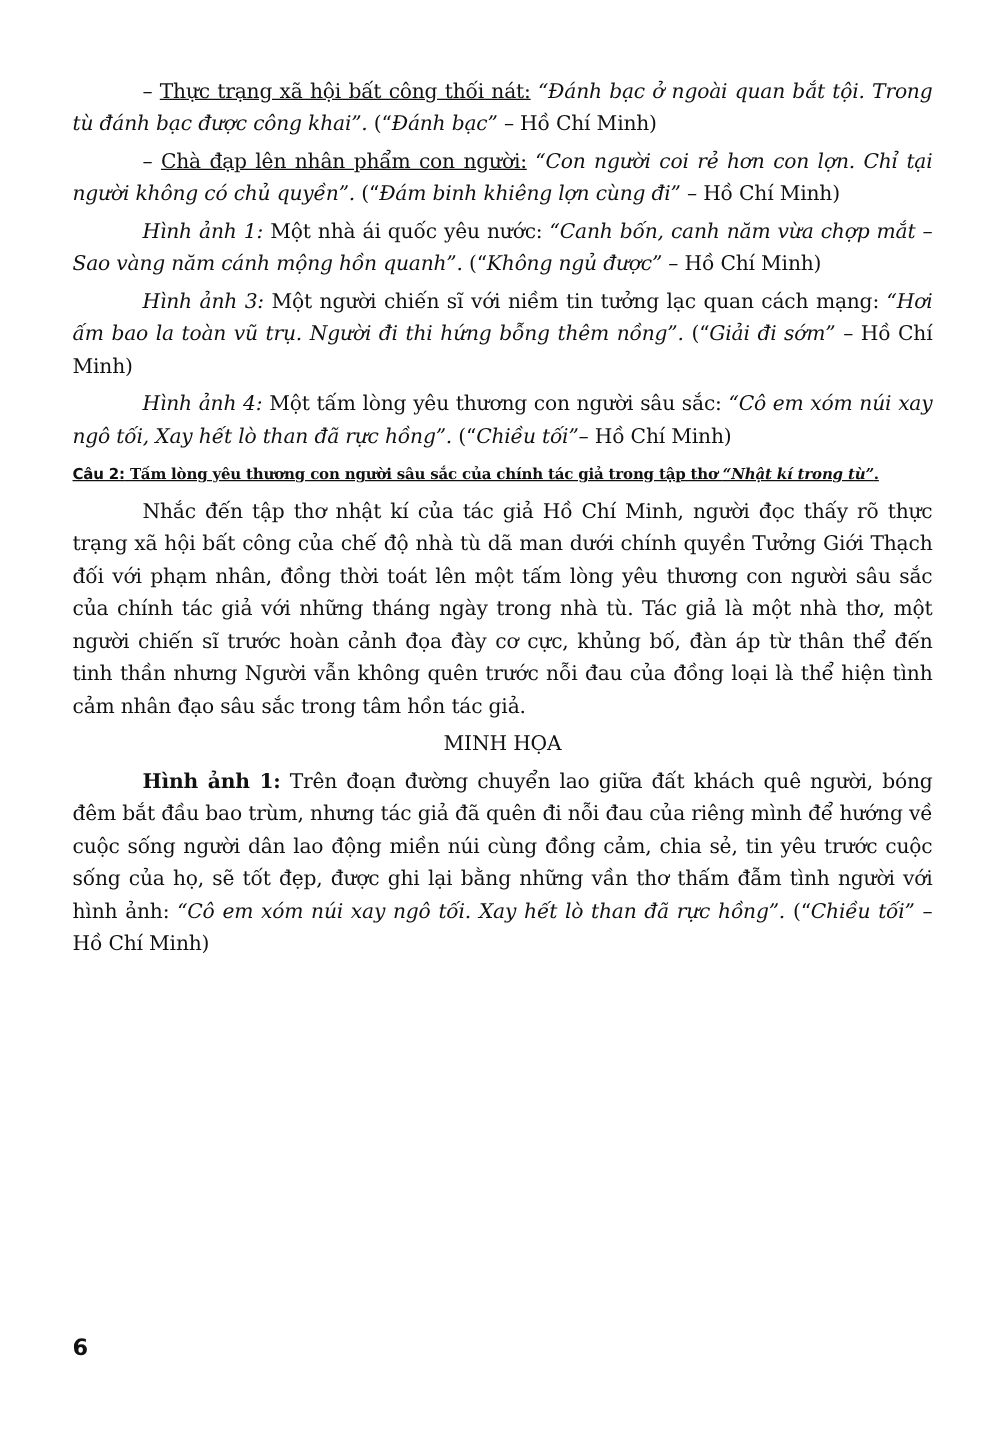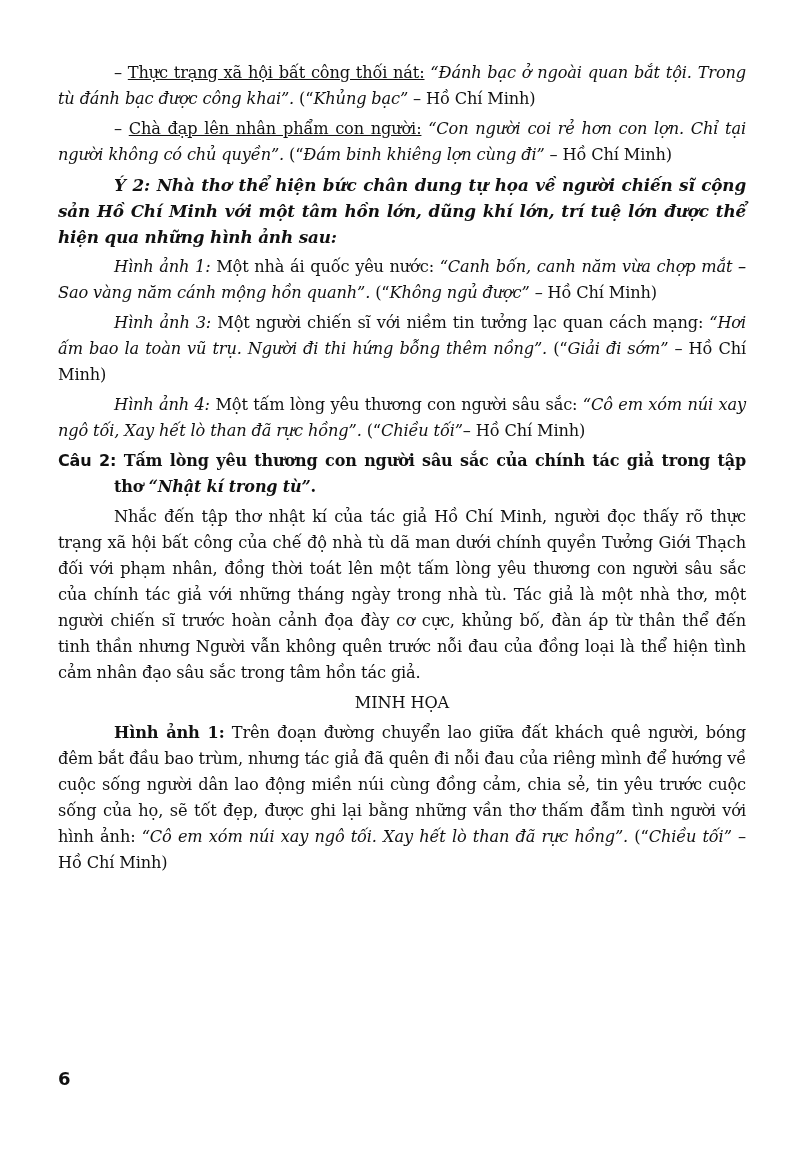--- a/index.html
+++ b/index.html
@@ -8,44 +8,43 @@
     position: absolute; left: 58px; top: 60px; width: 688px;
     font-family: "DejaVu Serif", serif; font-size: 16.2px; line-height: 26px;
     text-align: justify; letter-spacing: -0.15px;
   }
   .p { margin: 0 0 4px 0; text-indent: 56px; }
   .u { text-decoration: underline; }
   i, .i { font-style: italic; }
   .bi { font-weight: bold; font-style: italic; font-size: 16.8px; }
   .y2 { margin: 2px 0 4px 0; text-indent: 56px; }
   .cau {
-    margin: 4px 0 4px 0; font-weight: bold; font-size: 16px;
-    padding-left: 56px; text-indent: -56px;
+    margin: 4px 0 4px 0; font-weight: bold; font-size: 12px;
+    padding-left: 56px; text-indent: -56px; text-decoration: underline;
   }
   .cau .lbl { font-family: "DejaVu Sans", sans-serif; font-weight: bold; }
   .center { text-align: center; font-weight: normal; margin: 4px 0 4px 0; text-indent: 0; }
   .b { font-weight: bold; }
   .pagenum {
     position: absolute; left: 58px; top: 1068px;
     font-family: "DejaVu Sans", sans-serif; font-weight: bold; font-size: 18px;
   }
 </style>
 </head>
 <body>
 
 <div class="page">
 
   <p class="p">
-    <span>– </span><span class="u">Thực trạng xã hội bất công thối nát:</span><i> “Đánh bạc ở ngoài quan bắt tội. Trong tù đánh bạc được công khai”.</i><span> (“</span><i>Khủng bạc”</i><span> – Hồ Chí Minh)</span>
+    <span>– </span><span class="u">Thực trạng xã hội bất công thối nát:</span><i> “Đánh bạc ở ngoài quan bắt tội. Trong tù đánh bạc được công khai”.</i><span> (“</span><i>Đánh bạc”</i><span> – Hồ Chí Minh)</span>
   </p>
   <p class="p">
     <span>– </span><span class="u">Chà đạp lên nhân phẩm con người:</span><i> “Con người coi rẻ hơn con lợn. Chỉ tại người không có chủ quyền”.</i><span> (“</span><i>Đám binh khiêng lợn cùng đi”</i><span> – Hồ Chí Minh)</span>
   </p>
 
-  <p class="y2 bi">Ý 2: Nhà thơ thể hiện bức chân dung tự họa về người chiến sĩ cộng sản Hồ Chí Minh với một tâm hồn lớn, dũng khí lớn, trí tuệ lớn được thể hiện qua những hình ảnh sau:</p>
 
   <p class="p">
     <i>Hình ảnh 1:</i><span> Một nhà ái quốc yêu nước: </span><i>“Canh bốn, canh năm vừa chợp mắt – Sao vàng năm cánh mộng hồn quanh”.</i><span> (“</span><i>Không ngủ được”</i><span> – Hồ Chí Minh)</span>
   </p>
   <p class="p">
     <i>Hình ảnh 3:</i><span> Một người chiến sĩ với niềm tin tưởng lạc quan cách mạng: </span><i>“Hơi ấm bao la toàn vũ trụ. Người đi thi hứng bỗng thêm nồng”.</i><span> (“</span><i>Giải đi sớm”</i><span> – Hồ Chí Minh)</span>
   </p>
   <p class="p">
     <i>Hình ảnh 4:</i><span> Một tấm lòng yêu thương con người sâu sắc: </span><i>“Cô em xóm núi xay ngô tối, Xay hết lò than đã rực hồng”.</i><span> (“</span><i>Chiều tối”</i><span>– Hồ Chí Minh)</span>
   </p>

